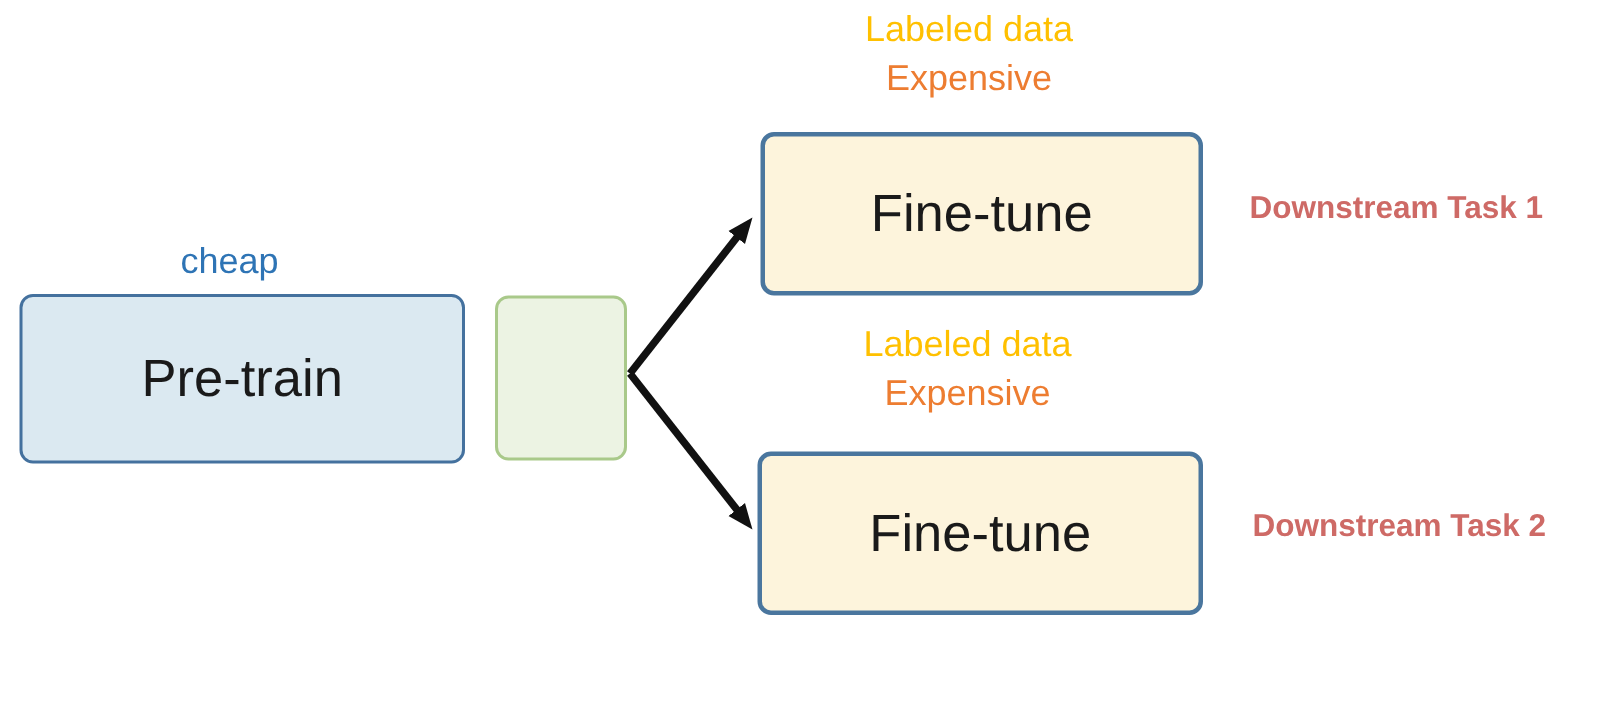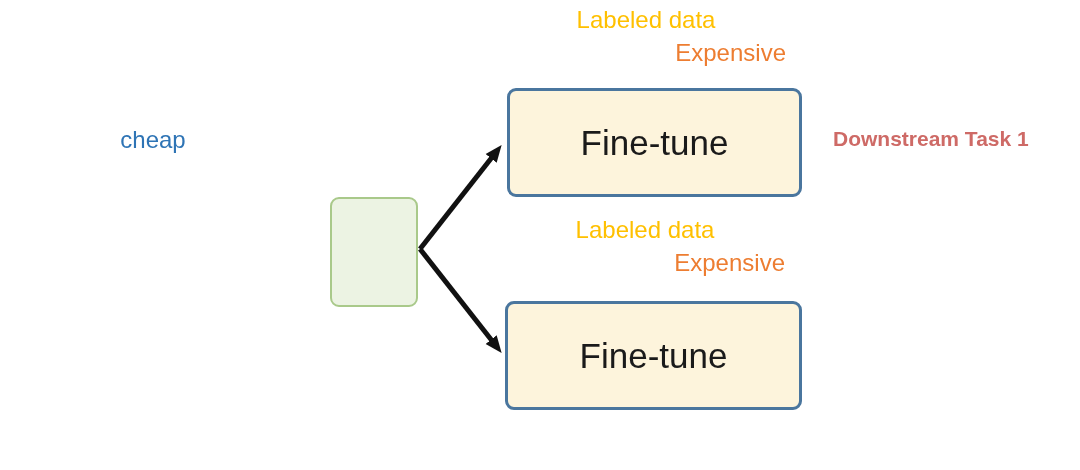--- a/index.html
+++ b/index.html
@@ -12,24 +12,24 @@
   }
   .abs{position:absolute;}
   .lbl{
     font-weight:400;
     text-align:center;
     line-height:33px;
     font-size:24px;
     white-space:nowrap;
   }
   .lbl-unlabeled-1{color:var(--unlabeled,#4BACC6);}
-  .lbl-unlabeled-2{color:var(--cheap,#2E74B5);}
+  .lbl-unlabeled-2{color:var(--cheap,#2E74B5);margin-top:35px;}
   .lbl-representation{color:var(--representation,#22AC4E);}
   .lbl-labeled{color:var(--labeled,#FFC000);}
-  .lbl-expensive{color:var(--expensive,#ED7D31);text-align:right;}
+  .lbl-expensive{color:var(--expensive,#ED7D31);}
   .lbl-downstream{
     color:var(--downstream,#CE6A66);
     font-weight:700;font-size:21px;line-height:30px;white-space:nowrap;
   }
   .node{
     display:flex;align-items:center;justify-content:center;
     border-radius:9px;box-sizing:border-box;
     font-weight:400;color:#1a1a1a;font-size:35px;
   }
   .node-pretrain{
@@ -60,21 +60,25 @@
     <div class="lbl-labeled">Labeled data</div>
     <div class="lbl-expensive">Expensive</div>
   </div>
 
   <div class="abs lbl" style="left:505px;top:213px;width:280px;">
     <div class="lbl-labeled">Labeled data</div>
     <div class="lbl-expensive">Expensive</div>
   </div>
 
   <div class="abs lbl-downstream" style="left:833px;top:124px;">Downstream Task 1</div>
+  <div class="abs lbl-downstream" style="left:835px;top:336px;">Downstream Task 2</div>
 
+  <div class="abs node node-pretrain" style="left:13px;top:196px;width:297px;height:113px;">
+    <span>Pre-train</span>
+  </div>
 
   <div class="abs node node-repr" style="left:330px;top:197px;width:88px;height:110px;"></div>
 
   <div class="abs node node-finetune" style="left:507px;top:88px;width:295px;height:109px;">
     <span>Fine-tune</span>
   </div>
 
   <div class="abs node node-finetune" style="left:505px;top:301px;width:297px;height:109px;">
     <span>Fine-tune</span>
   </div>

